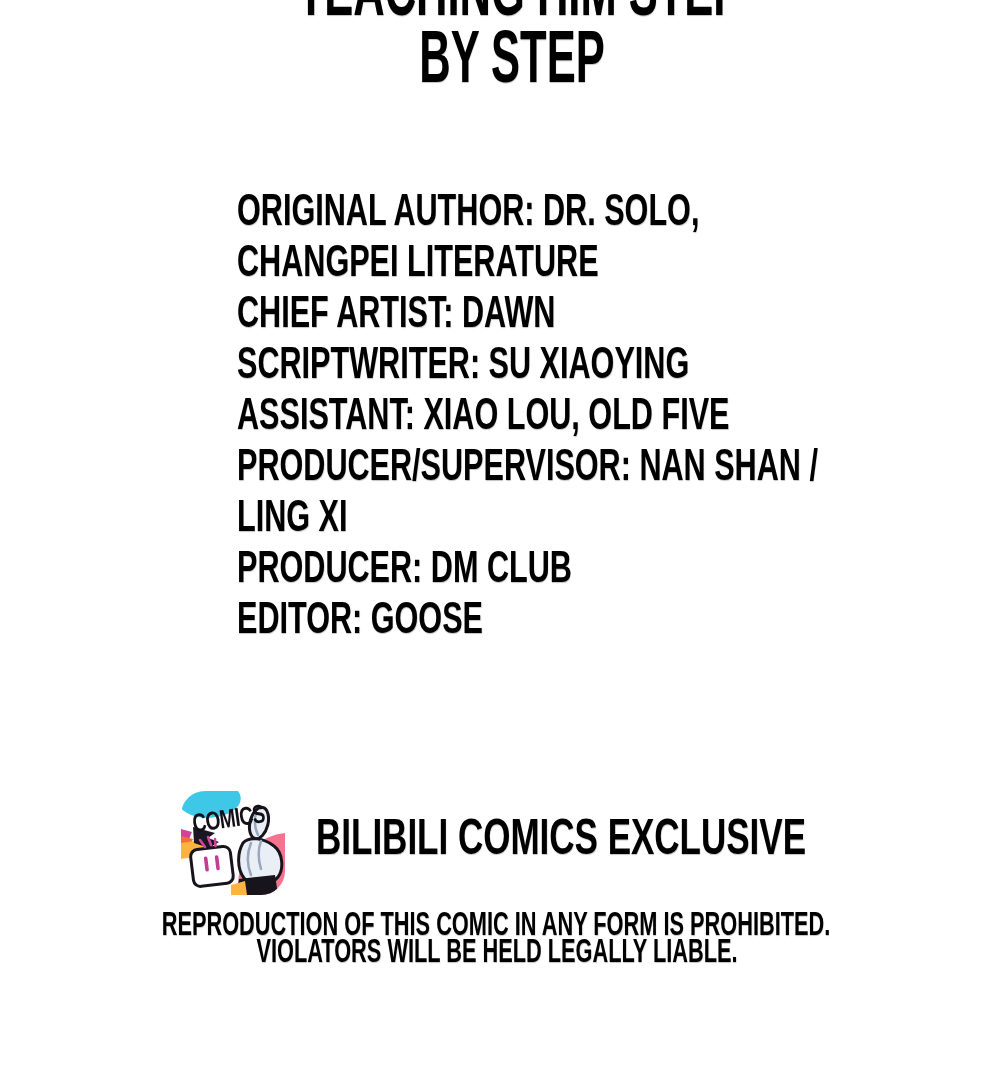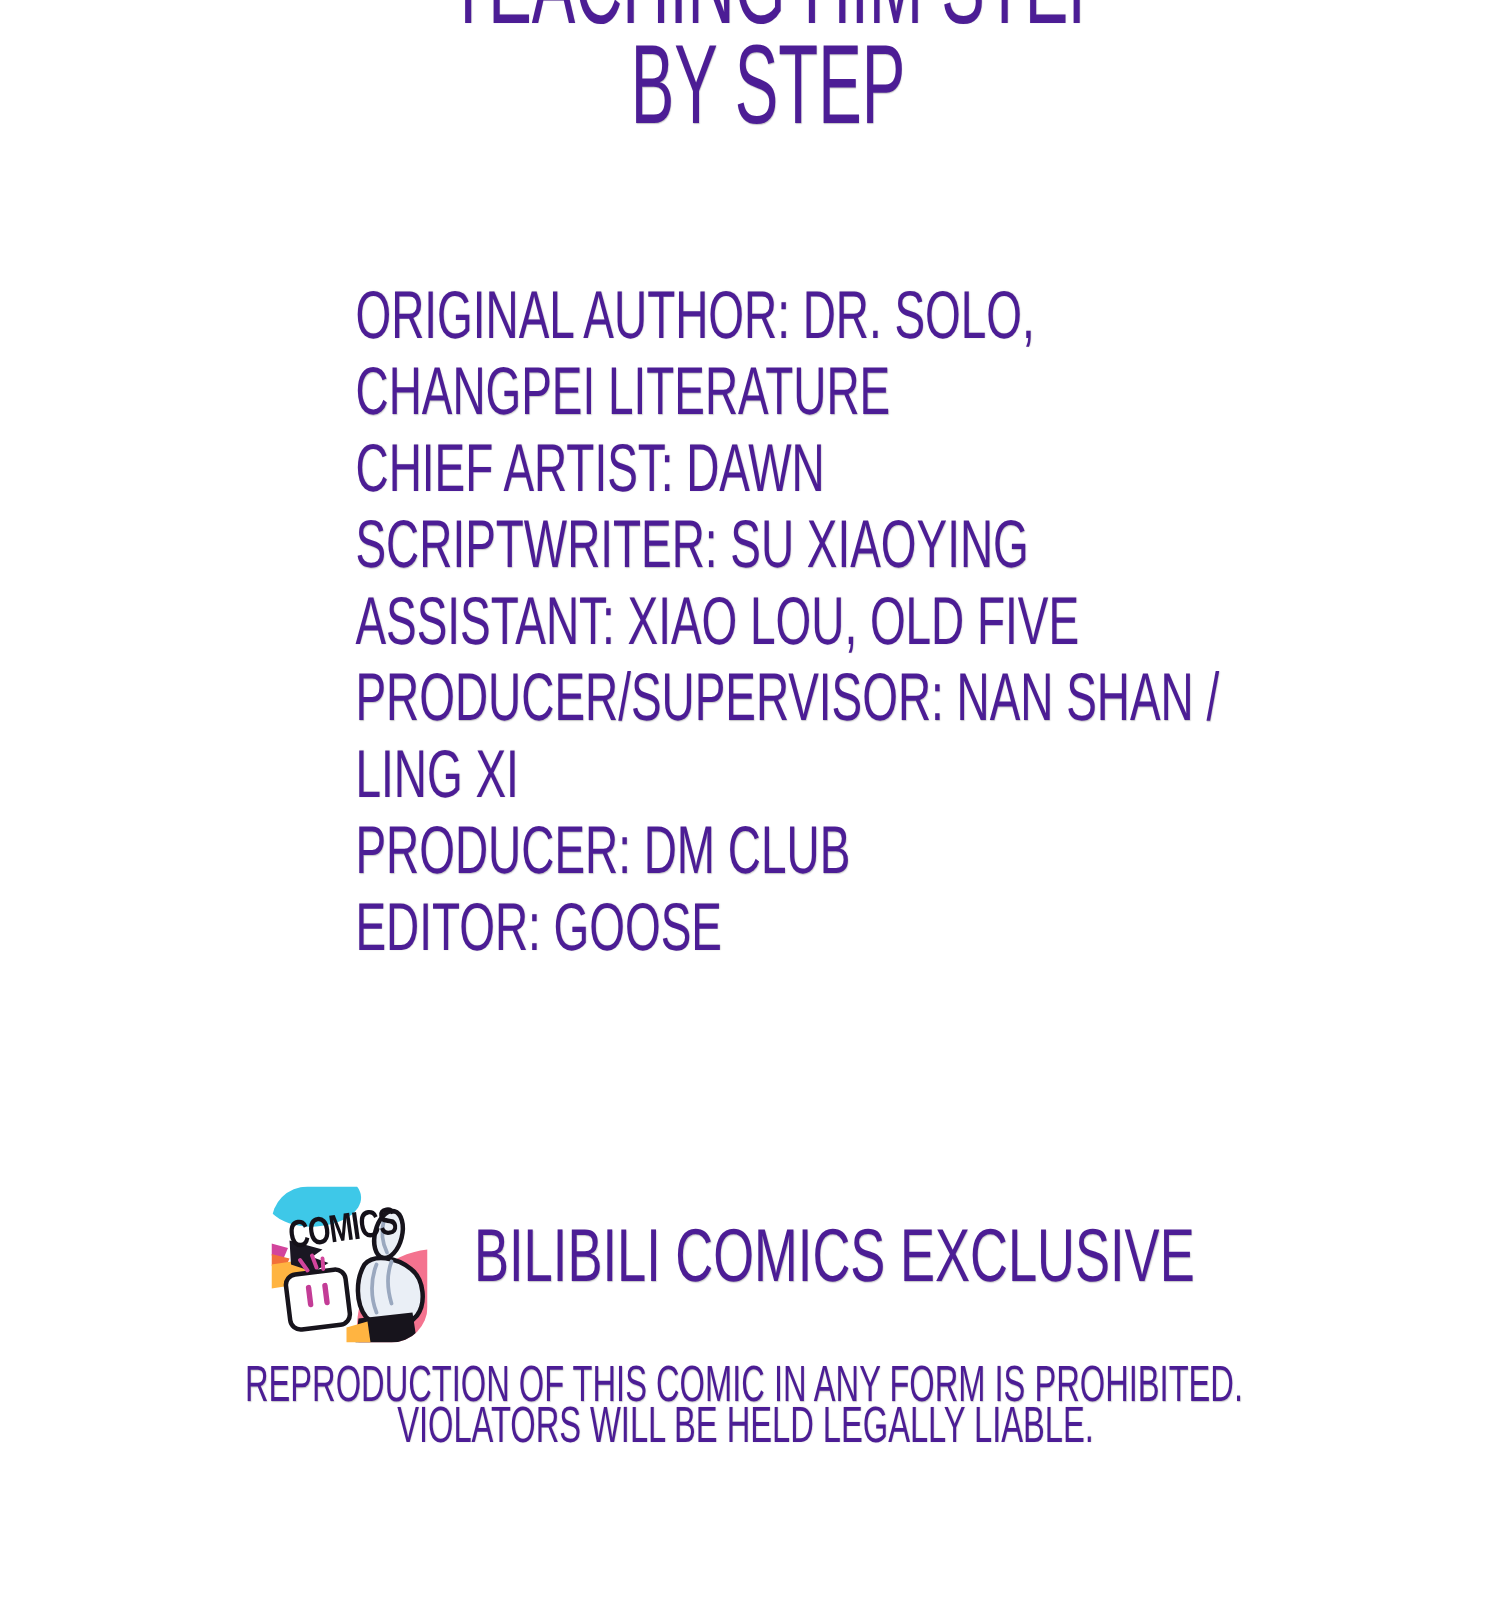--- a/index.html
+++ b/index.html
@@ -6,22 +6,22 @@
   .page {
     position: relative;
     width: 1000px;
     height: 1078px;
     background: #ffffff;
     overflow: hidden;
     font-family: "Liberation Sans", sans-serif;
     color: #0e0e0e;
   }
   .ink {
-    font-weight: normal;
-    color: #4c1d95;
+    font-weight: bold;
+    color: #000000;
     white-space: nowrap;
     text-shadow: 0.5px 0.5px 1px rgba(40,40,40,0.28);
   }
   
   .center-line { position: absolute; }
   .center-line > span {
     display: inline-block;
     white-space: nowrap;
     transform-origin: 0 50%;
   }

